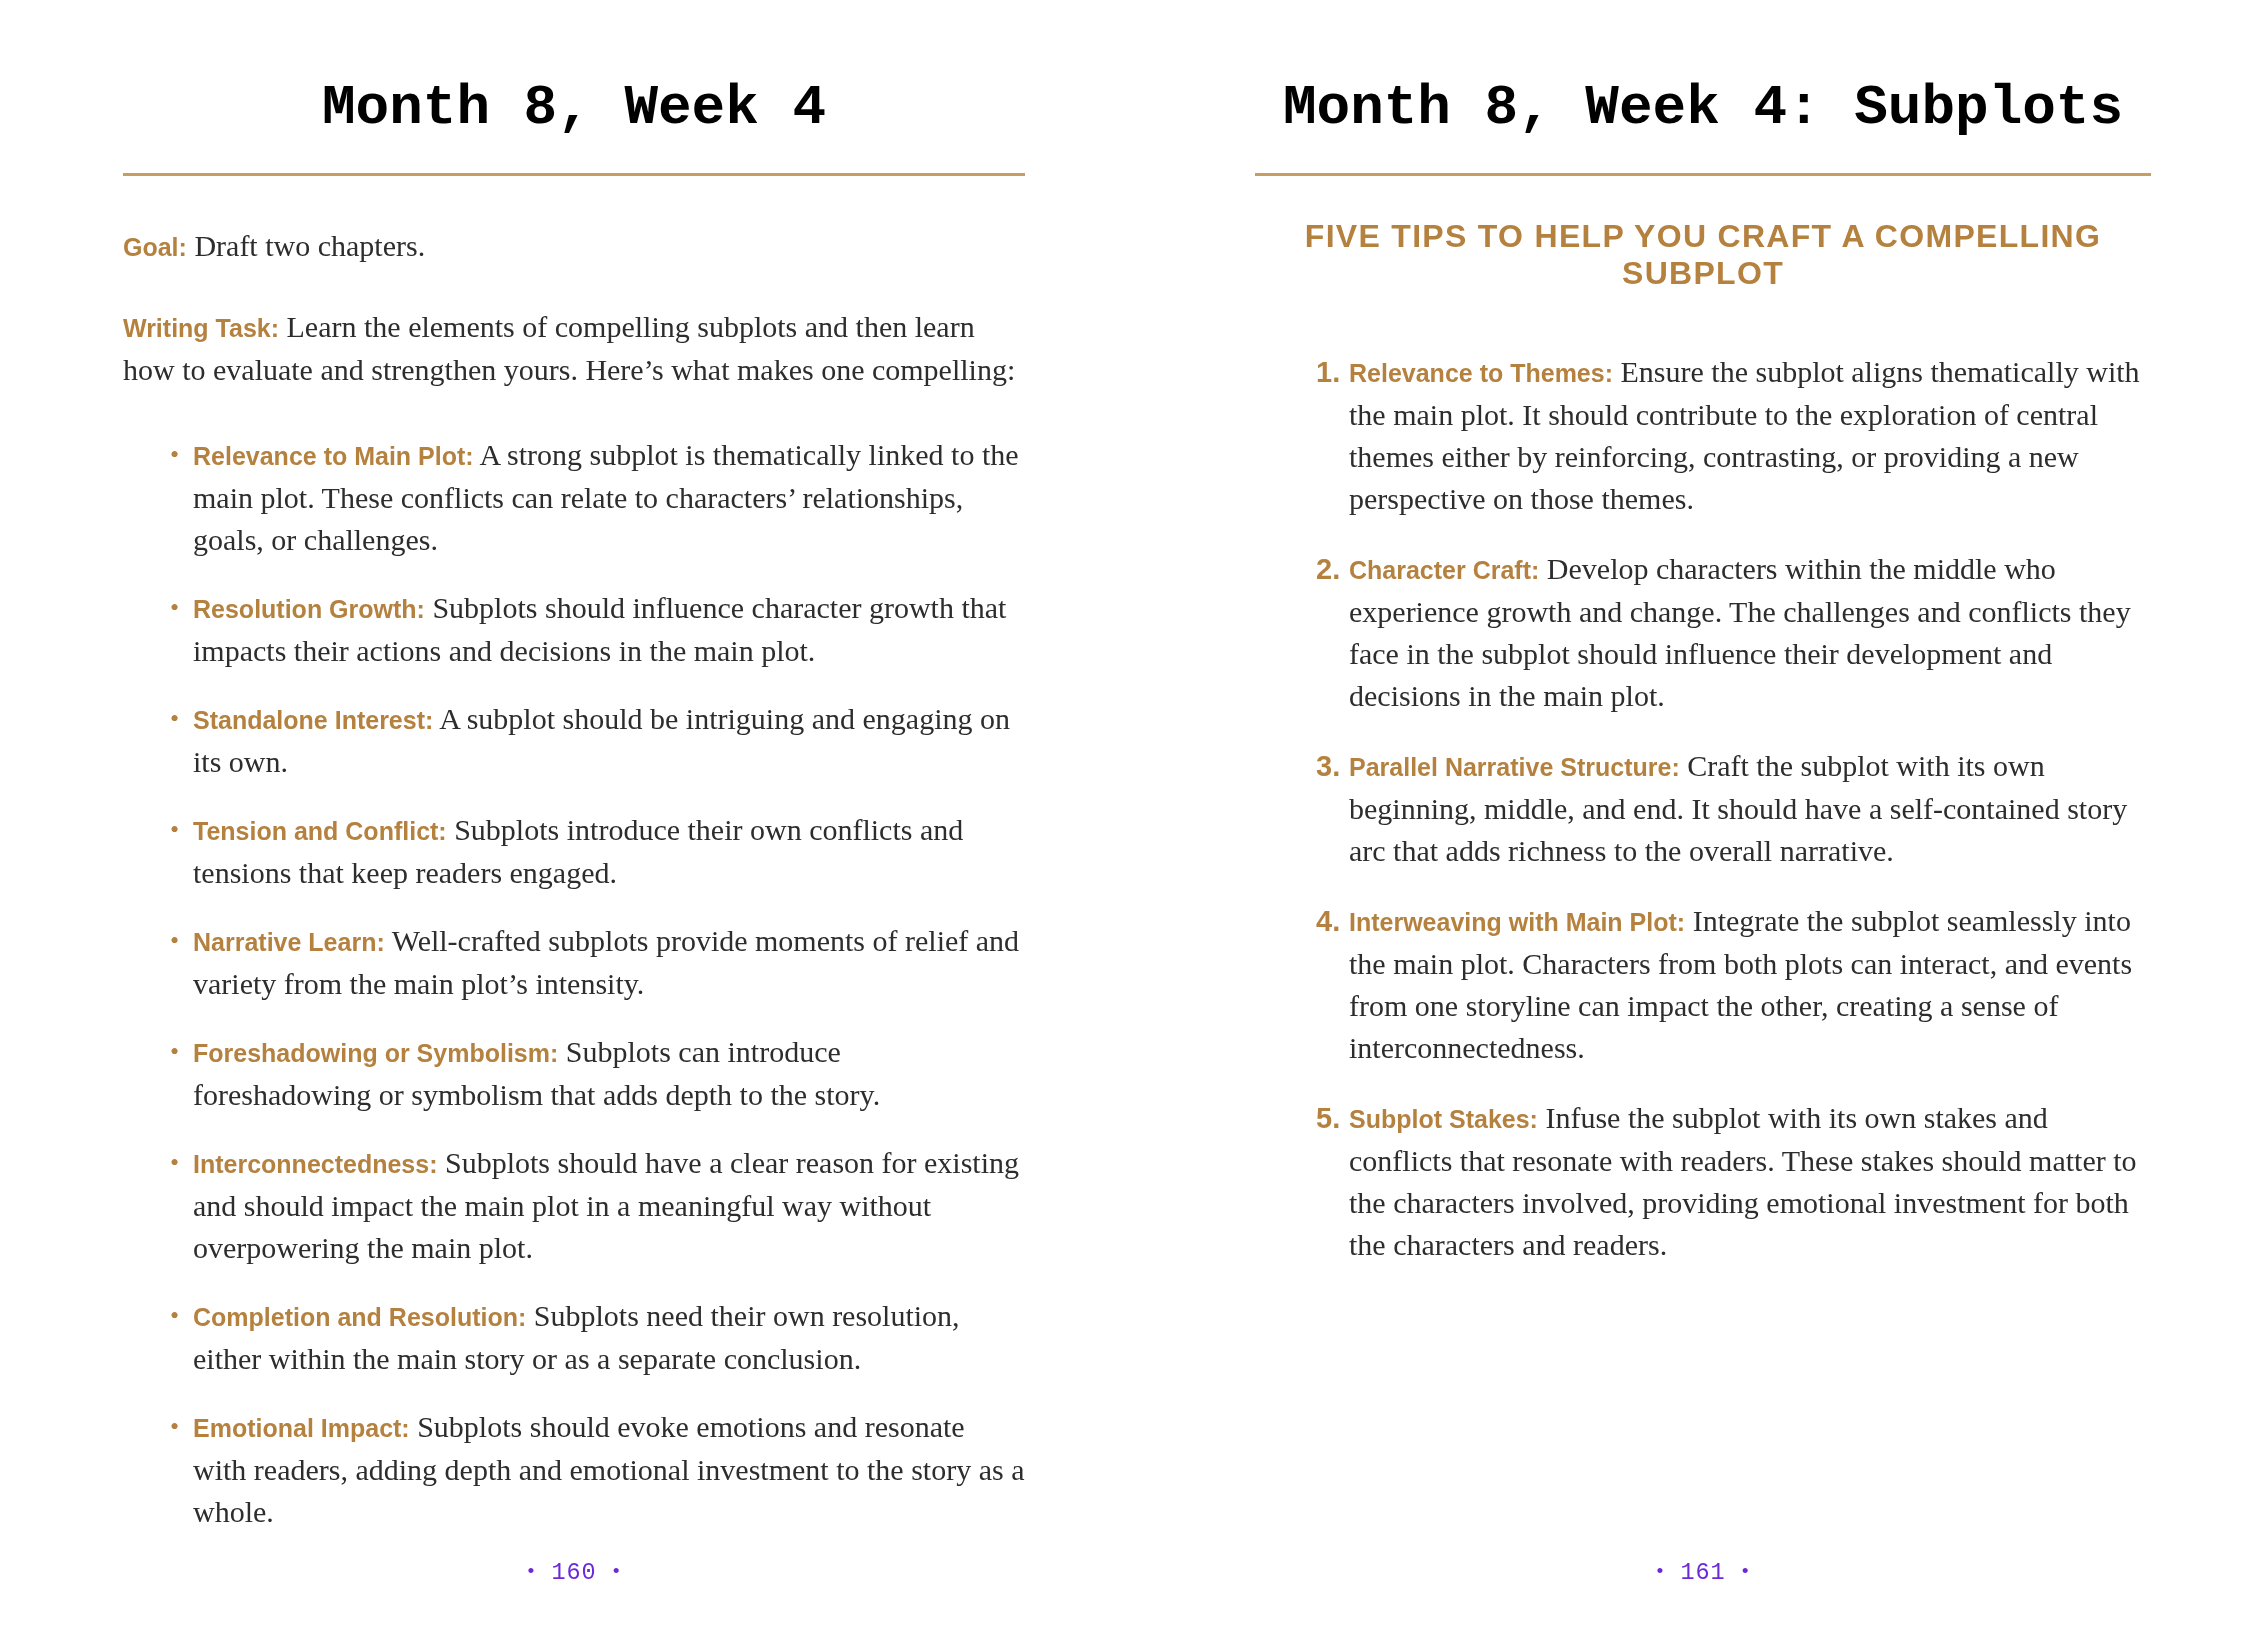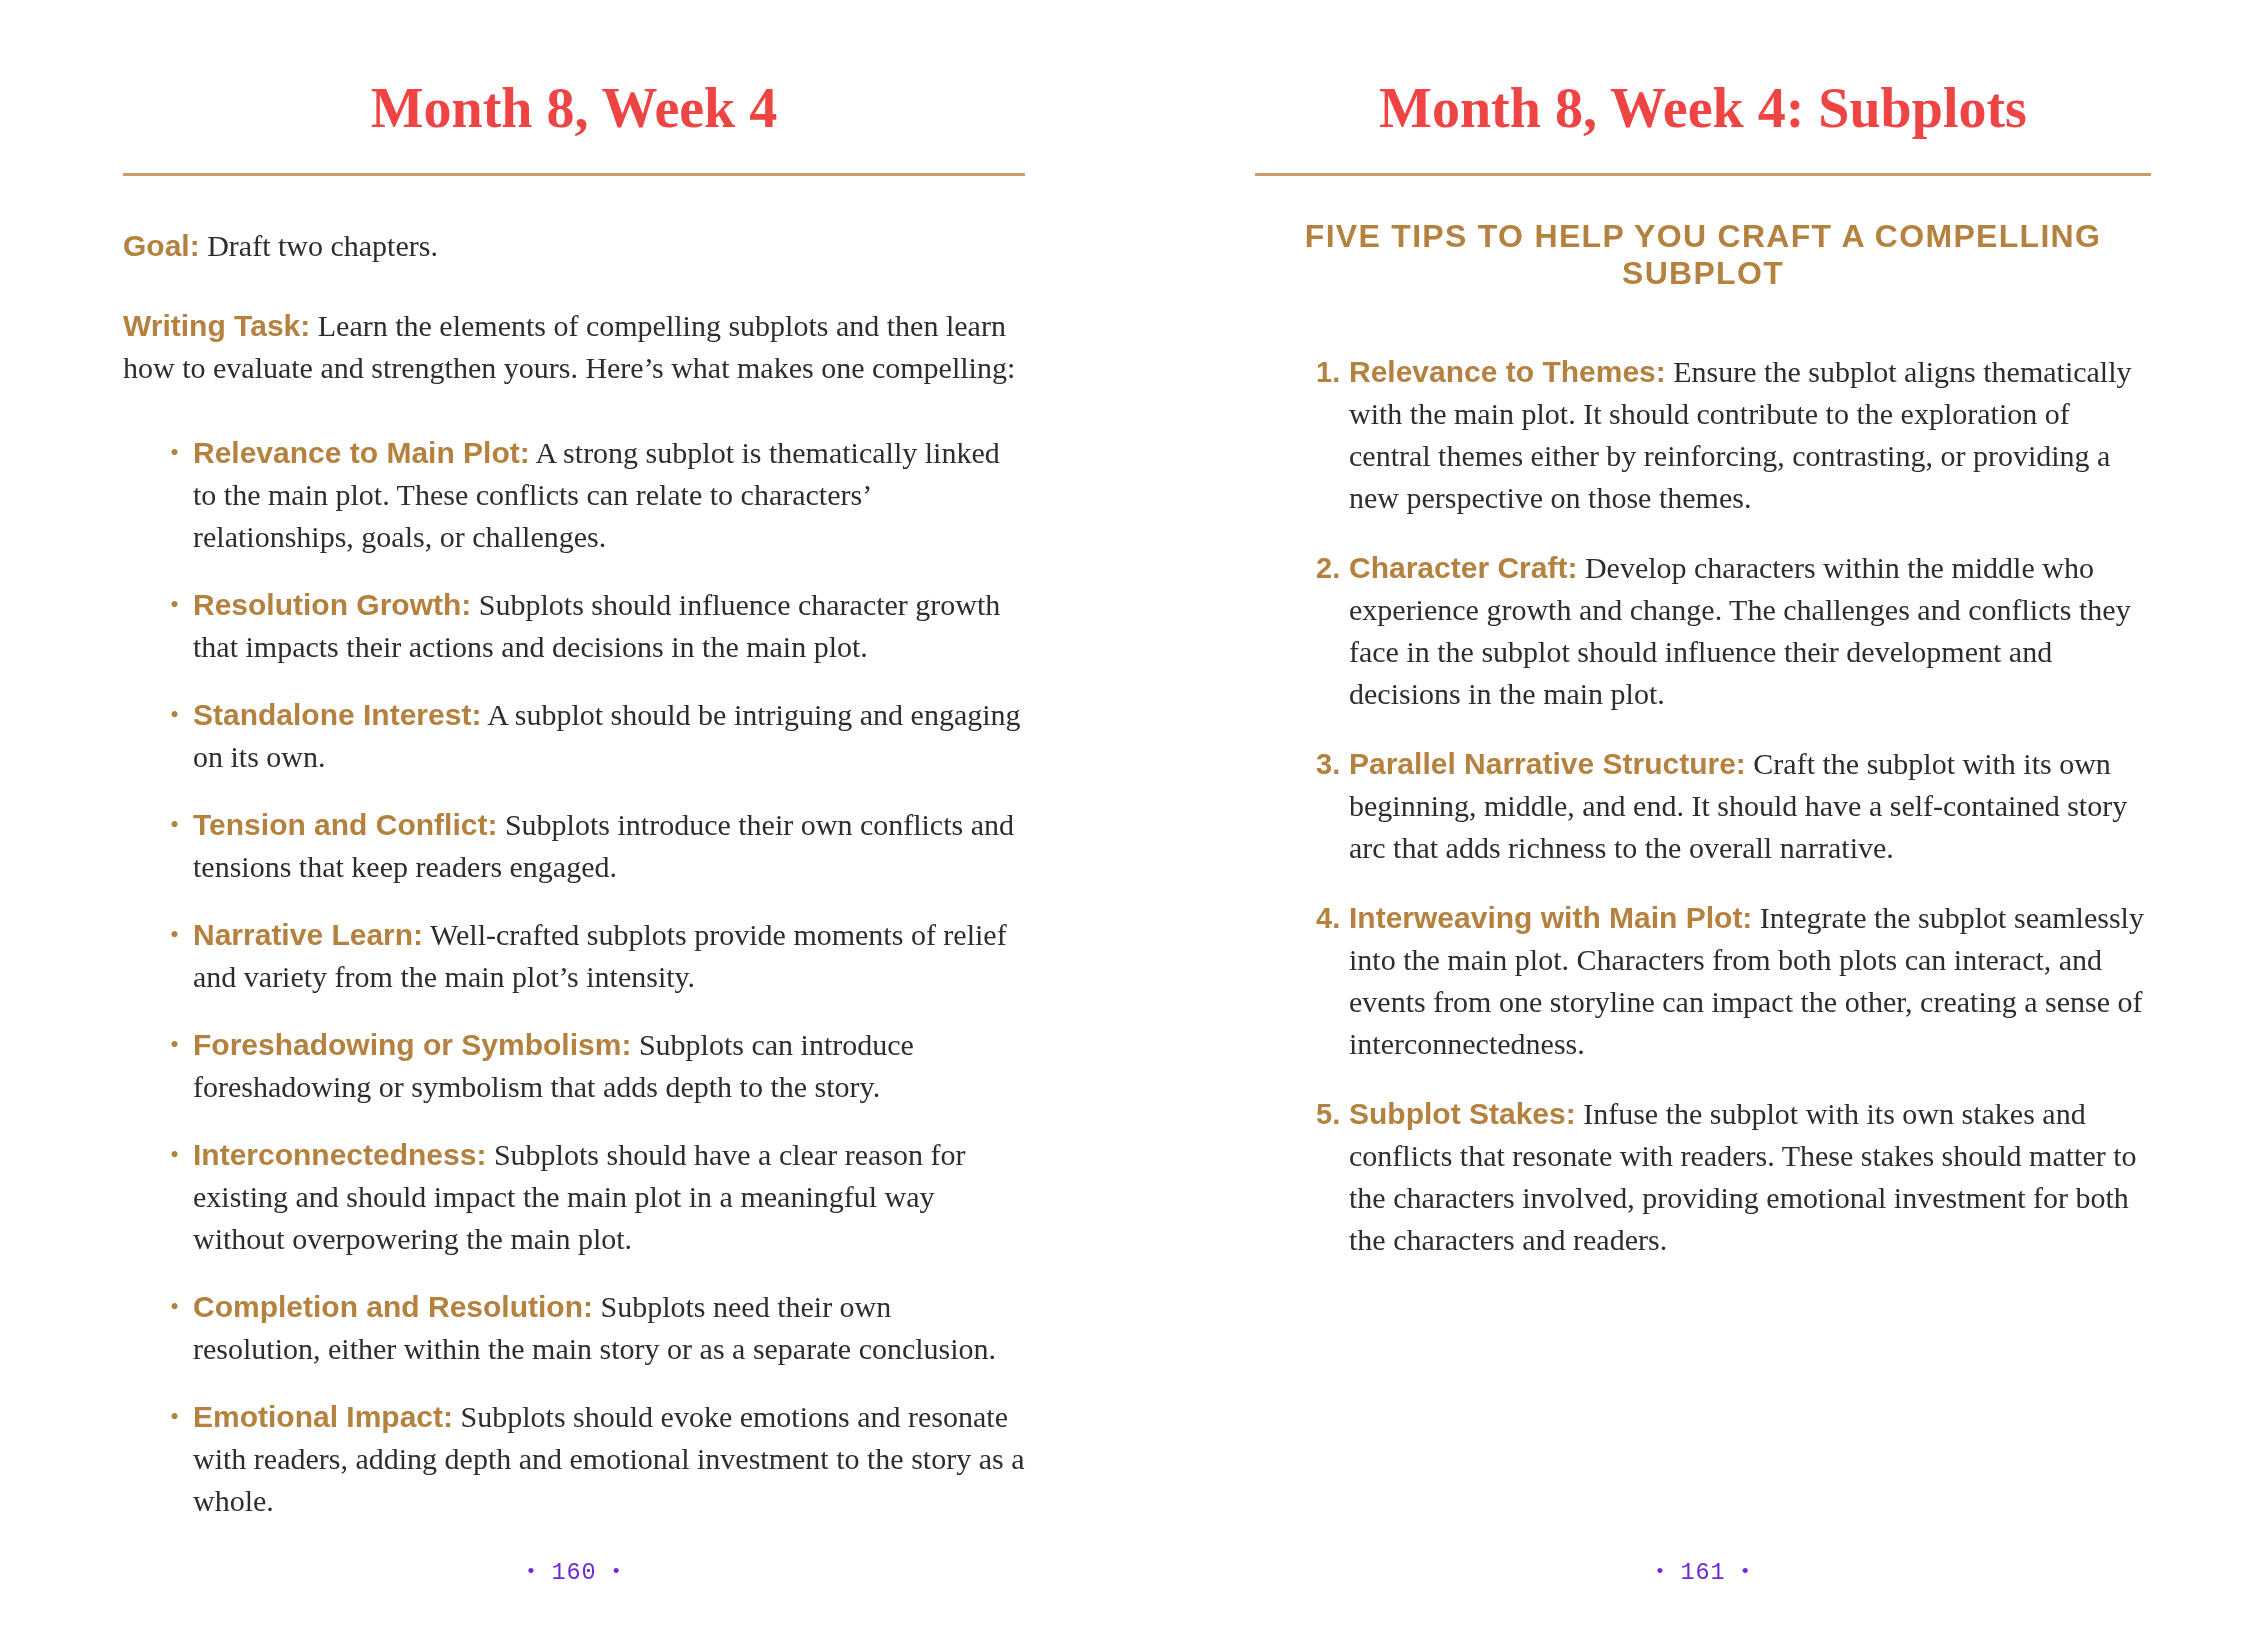--- a/index.html
+++ b/index.html
@@ -11,37 +11,37 @@
     overflow: hidden;
   }
   .spread { position: relative; width: 2261px; height: 1640px; background: #ffffff; }
   .page { position: absolute; top: 0; height: 100%; }
   .page-left  { left: 123px; width: 902px; }
   .page-right { left: 1255px; width: 896px; }
 
   .page-title {
     margin: 78px 0 0 0;
     text-align: center;
-    font-family: Liberation Serif, serif;
+    font-family: Liberation Mono, monospace;
     font-weight: 700;
     font-size: 56px;
     line-height: 1.1;
-    color: #ef4444;
+    color: #000000;
   }
   .rule {
     border: none;
     border-top: 3.5px solid #c79d63;
     margin: 33px 0 0 0;
     width: 100%;
   }
 
   .lead {
     font-family: "Liberation Sans", "DejaVu Sans", sans-serif;
     font-weight: 700;
-    font-size: 30px;
+    font-size: 25px;
     color: #b5813f;
   }
   .body-text { font-size: 30px; color: #2d2d2d; }
 
   .goal-line { margin: 49px 0 0 0; line-height: 42px; }
   .task-para { margin: 38px 0 0 0; line-height: 42px; }
 
   ul.bullet-list {
     list-style: none;
     margin: 43px 0 0 0;

